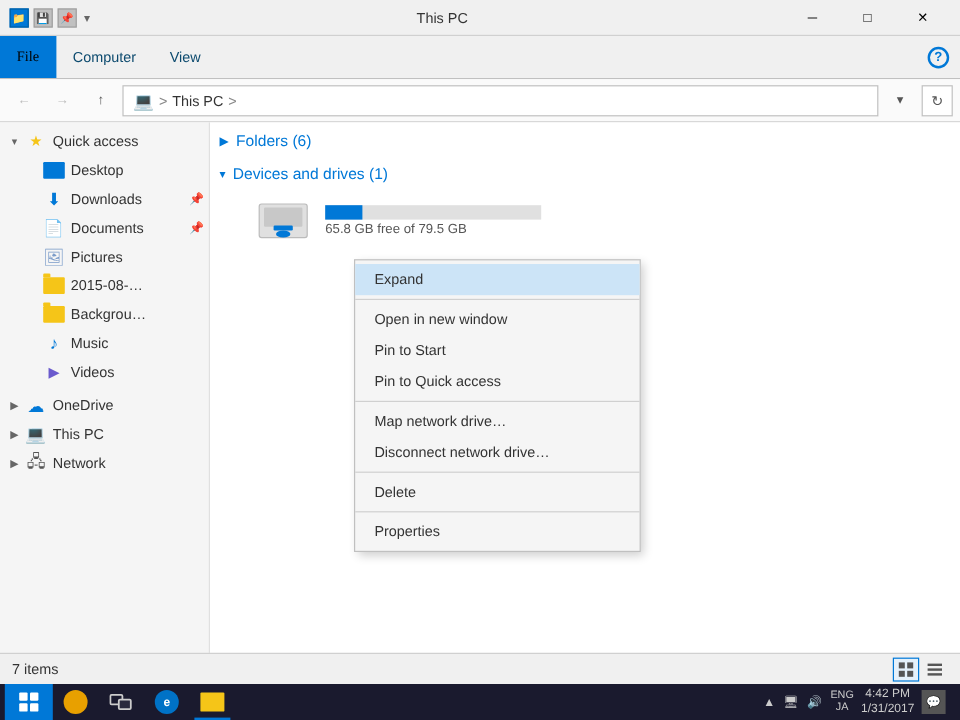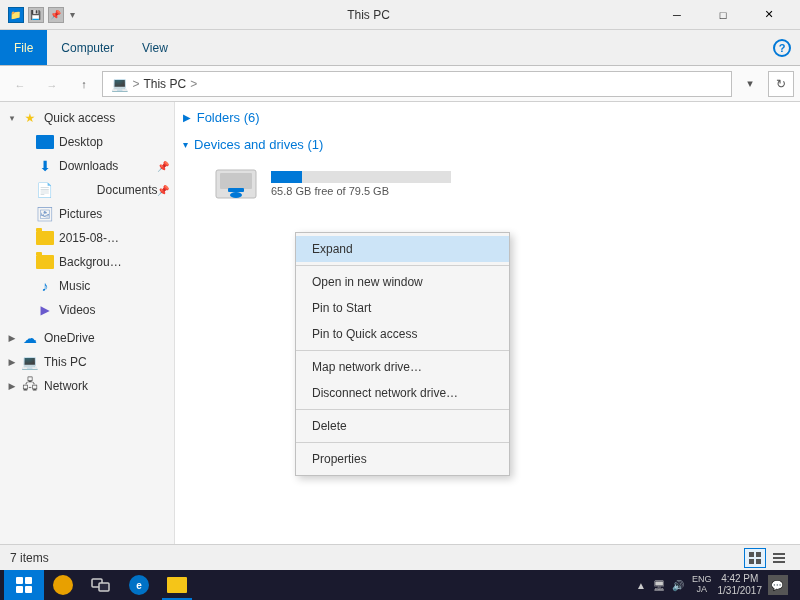--- a/index.html
+++ b/index.html
@@ -31,21 +31,22 @@
     .ribbon-tab {
       padding: 0 14px;
       display: flex;
       align-items: center;
       cursor: pointer;
       font-size: 12px;
       color: #0c4a6e;
     }
     .ribbon-tab.active {
       background: #0078d7;
-      color: #fef9c3;
+      color: #000000;
+      font-family: Liberation Serif, serif;
     }
     .ribbon-spacer { flex: 1; }
     .ribbon-help { width: 36px; display: flex; align-items: center; justify-content: center; cursor: pointer; }
     .ribbon-help-circle { width: 18px; height: 18px; border-radius: 50%; border: 2px solid #0078d7; color: #0078d7; font-size: 11px; font-weight: bold; display: flex; align-items: center; justify-content: center; }
 
     
     .address-bar {
       height: 36px;
       background: #fafafa;
       border-bottom: 1px solid #d0d0d0;
@@ -153,23 +154,23 @@
     .drive-icon-wrap { width: 50px; height: 40px; display: flex; align-items: center; justify-content: center; margin-right: 10px; }
     .drive-info { display: flex; flex-direction: column; }
     .drive-name { font-size: 12px; color: #333; margin-bottom: 4px; }
     .drive-bar-wrap { width: 180px; height: 12px; background: #e0e0e0; margin-bottom: 2px; }
     .drive-bar { height: 100%; background: #0078d7; }
     .drive-space { font-size: 11px; color: #555; }
 
     
     .context-menu {
       position: absolute;
-      top: 130px;
+      top: 114px;
       left: 120px;
-      width: 215px;
+      width: 239px;
       background: #f5f5f5;
       border: 1px solid #c0c0c0;
       box-shadow: 3px 3px 8px rgba(0,0,0,0.2);
       z-index: 100;
       padding: 3px 0;
     }
     .ctx-item {
       padding: 6px 16px;
       font-size: 12px;
       color: #333;
@@ -285,21 +286,21 @@
       </span>
       <span>Desktop</span>
     </div>
     <div class="sidebar-item">
       <span class="sidebar-icon" style="color:#0078d7; font-size:14px;">⬇</span>
       <span style="flex:1;">Downloads</span>
       <span style="color:#aaa; font-size:10px;">📌</span>
     </div>
     <div class="sidebar-item">
       <span class="sidebar-icon" style="color:#0078d7; font-size:14px;">📄</span>
-      <span style="flex:1;text-align:right;">Documents</span>
+      <span style="flex:1;">Documents</span>
       <span style="color:#aaa; font-size:10px;">📌</span>
     </div>
     <div class="sidebar-item">
       <span class="sidebar-icon" style="color:#7b9cc9; font-size:14px;">🖼</span>
       <span>Pictures</span>
     </div>
     <div class="sidebar-item">
       <span class="sidebar-icon">
         <div class="icon-folder"></div>
       </span>

